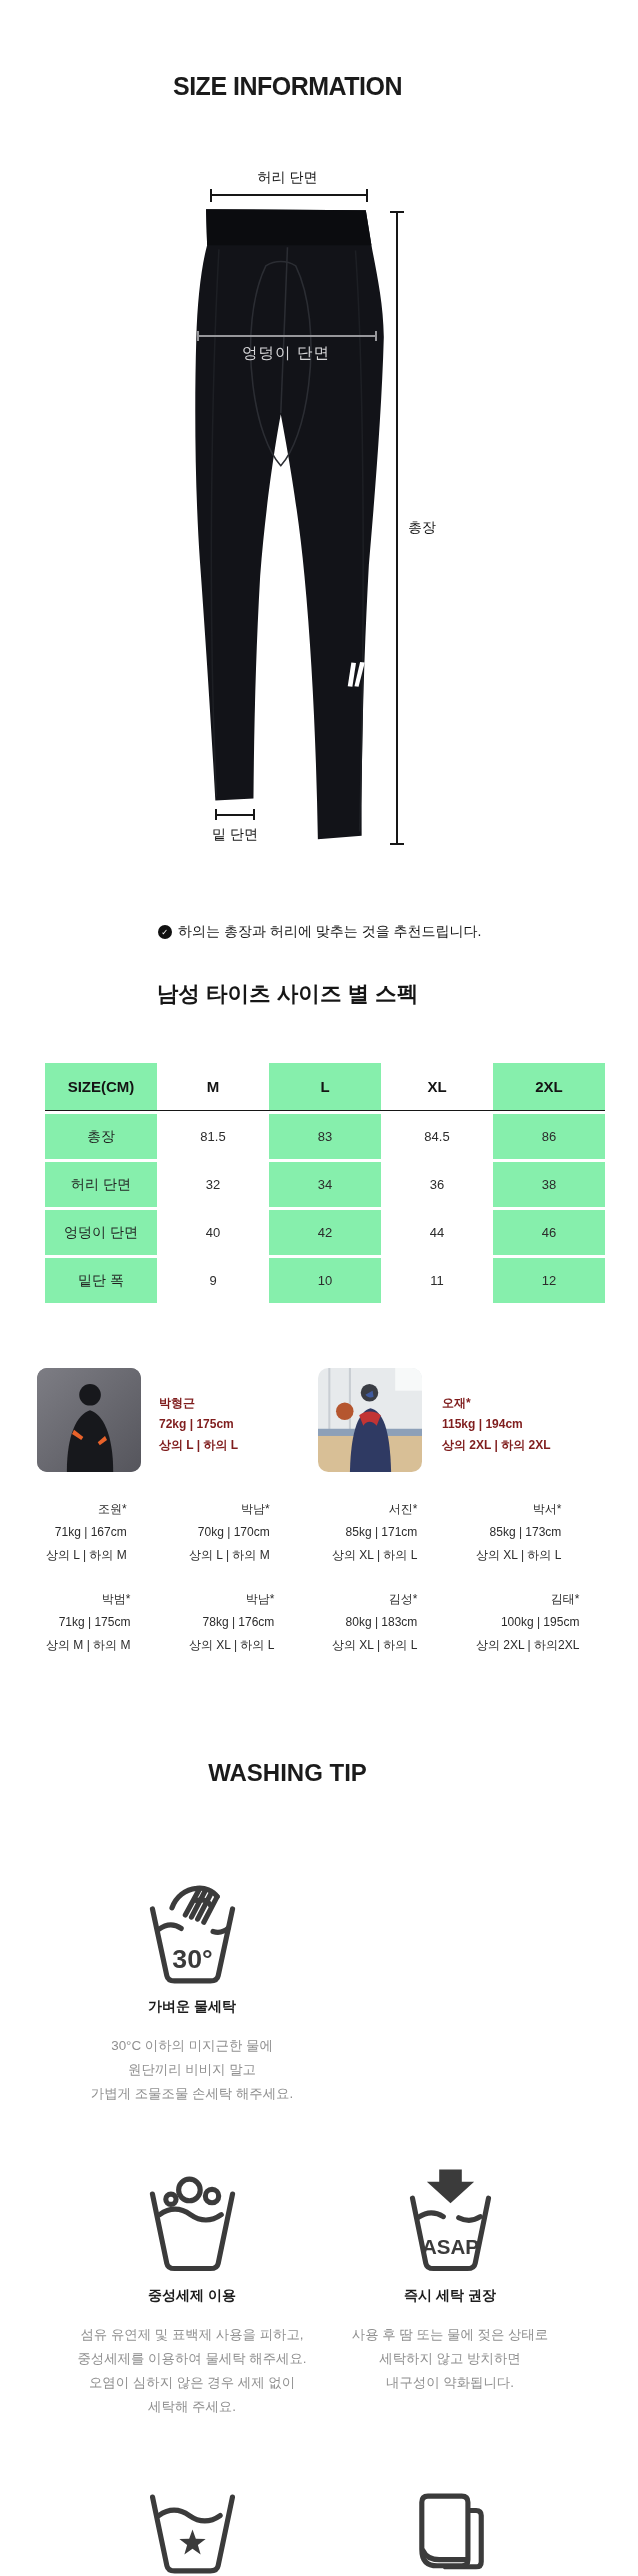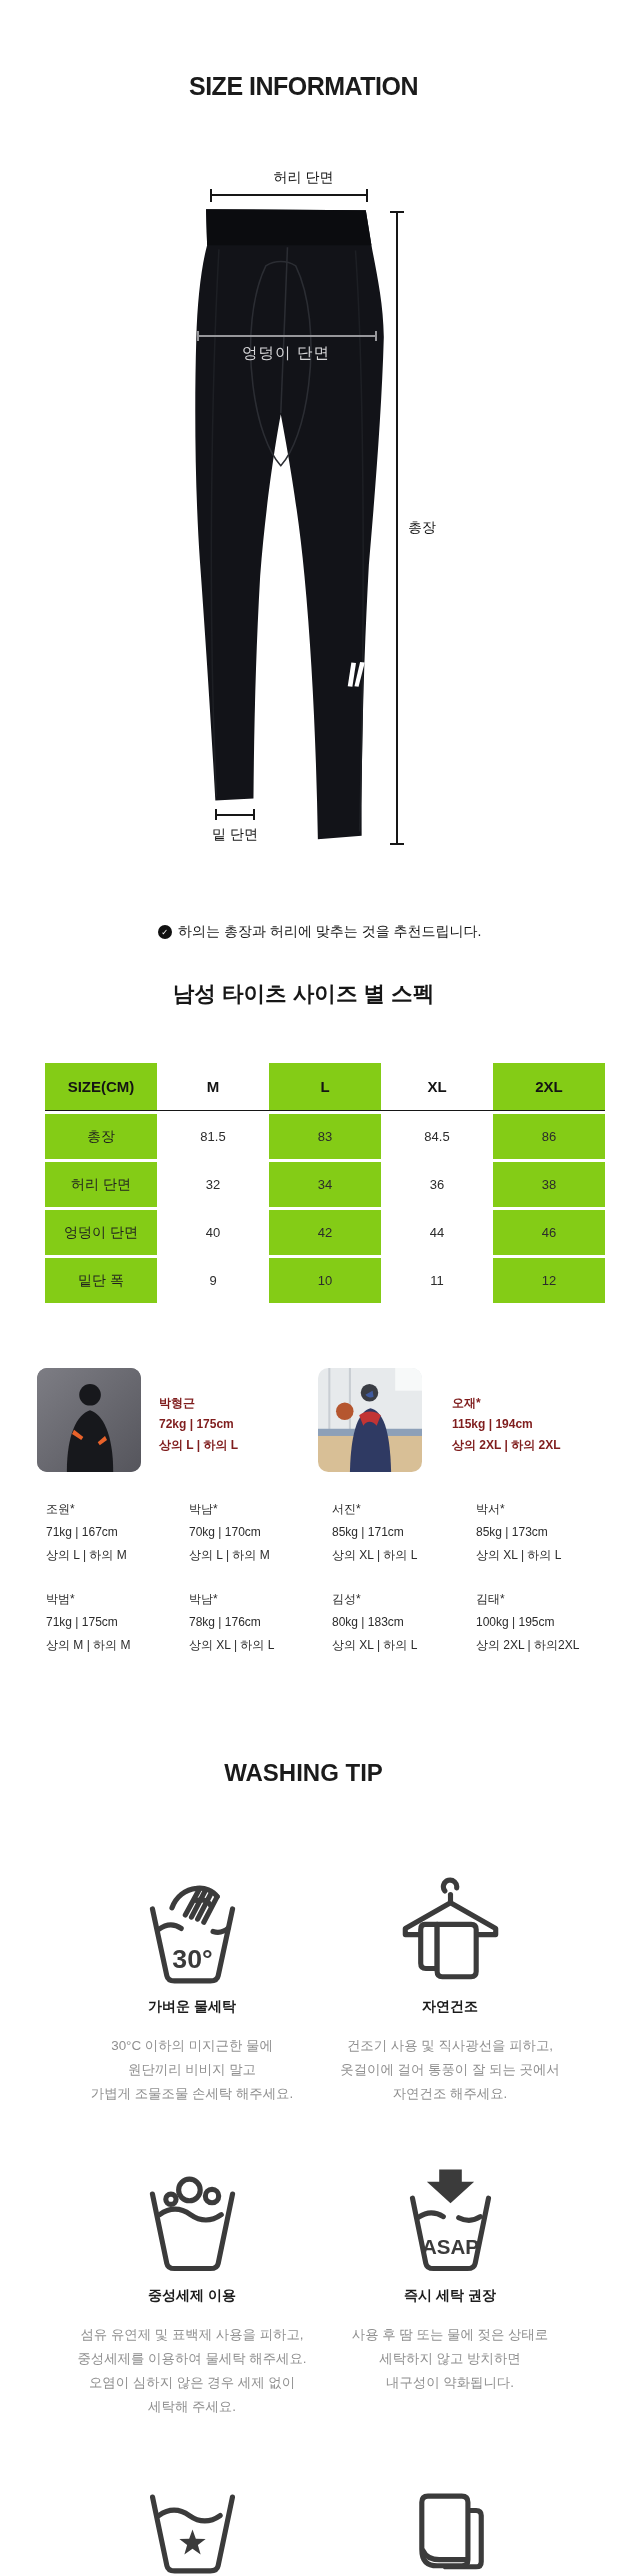--- a/index.html
+++ b/index.html
@@ -1,19 +1,19 @@
 <!DOCTYPE html>
 <html style="font-size:8.2px"><head>
 <meta charset="utf-8">
 <style>
   html,body{margin:0;padding:0;background:#ffffff;}
   .page{position:relative;width:639px;height:2773px;background:#fff;overflow:hidden;
         font-family:"Liberation Sans","DejaVu Sans",sans-serif;color:#1c1c1c;}
   .abs{position:absolute;}
-  .center{left:16px;width:575px;text-align:center;}
+  .center{left:0;width:575px;text-align:center;}
 
   
   .main-title{top:72px;font-size:25px;font-weight:800;letter-spacing:-0.5px;color:#1b1b1b;}
   .spec-heading{top:979px;font-size:21.6px;font-weight:800;color:#161616;}
   .washing-heading{top:1759px;font-size:24px;font-weight:800;color:#1b1b1b;}
 
   
   .mline{background:#161616;}
   .mline.gray{background:#97979b;}
   .diagram-label{font-size:14px;color:#141414;}
@@ -24,31 +24,31 @@
   .check-badge{width:14.4px;height:14.4px;border-radius:50%;background:#111;color:#fff;display:flex;
                align-items:center;justify-content:center;font-size:8.2px;font-weight:700;flex:0 0 auto;}
   .note-text{font-size:14px;color:#141414;}
 
   
   .size-table{left:45px;top:1063px;width:560px;}
   .st-grid{display:grid;grid-template-columns:repeat(5,1fr);}
   .st-header{height:47px;border-bottom:1.5px solid #161616;}
   .st-row{height:45px;margin-top:3.1px;}
   .st-cell{display:flex;align-items:center;justify-content:center;}
-  .st-cell.shade{background:#84cc16;}
+  .st-cell.shade{background:#86efac;}
   .st-header .st-cell{font-size:15px;font-weight:700;color:#141414;}
   .st-label{font-size:14px;color:#1f1f1f;}
   .st-value{font-size:13px;color:#2c2c2c;}
 
   
   .model-photo{width:104px;height:104px;border-radius:10.3px;overflow:hidden;}
   .model-text{font-size:12px;font-weight:700;line-height:21px;color:#7f1d1d;white-space:nowrap;}
 
   
-  .reviewer{font-size:12px;line-height:23px;color:#2b2b2b;white-space:nowrap;}
+  .reviewer{font-size:12px;line-height:23px;color:#2b2b2b;white-space:nowrap;text-align:right;}
 
   
   .tip{width:258px;text-align:center;}
   .tip-icon{height:108px;display:flex;align-items:center;justify-content:center;}
   .tip-title{margin-top:12.4px;font-size:14px;font-weight:800;line-height:19.6px;color:#1b1b1b;}
   .tip-desc{margin-top:17px;font-size:13.4px;line-height:24px;color:#909090;white-space:pre-line;}
   .icon-stroke{stroke:#3b3b3b;stroke-width:10;fill:none;stroke-linecap:round;stroke-linejoin:round;}
   .icon-fill{fill:#3b3b3b;}
   .icon-text{font-family:"Liberation Sans",sans-serif;font-weight:700;fill:#3b3b3b;}
 </style>
@@ -170,21 +170,21 @@
       <rect x="60" y="0" width="4" height="120" fill="#c9ced3"></rect>
       <rect y="130" width="202" height="72" fill="#d8bf96"></rect>
       <rect y="118" width="202" height="14" fill="#8da0b8"></rect>
       <circle cx="52" cy="84" r="17" fill="#b5562f"></circle>
       <circle cx="100" cy="48" r="17" fill="#3a3d44"></circle>
       <path d="M92,52 a12,10 0 0 0 16,4 l-2,-12 z" fill="#3f5a9e"></path>
       <path d="M62,202 C64,118 80,84 102,78 C126,84 140,118 142,202 Z" fill="#2f3a63"></path>
       <path d="M80,92 C90,82 112,82 122,92 L114,112 C106,102 94,102 88,112 Z" fill="#c23434"></path>
     </svg>
   </div>
-  <div class="abs model-text" style="left:442px;top:1393px;margin-left:10px;">
+  <div class="abs model-text" style="left:442px;top:1393px;">
     <div>오재*</div>
     <div>115kg | 194cm</div>
     <div>상의 2XL | 하의 2XL</div>
   </div>
 
   <div class="abs reviewer" style="left:46px;top:1498px;">
     <div>조원*</div>
     <div>71kg | 167cm</div>
     <div>상의 L | 하의 M</div>
   </div>
@@ -240,35 +240,20 @@
         <path class="icon-stroke" d="M118,46 C130,42 140,46 146,56"></path>
         <text class="icon-text" x="110" y="178" font-size="52" text-anchor="middle">30°</text>
       </svg>
     </div>
     <div class="tip-title">가벼운 물세탁</div>
     <div class="tip-desc">30°C 이하의 미지근한 물에
 원단끼리 비비지 말고
 가볍게 조물조물 손세탁 해주세요.</div>
   </div>
 
-  <div class="abs tip" style="left:321px;top:1877px;">
-    <div class="tip-icon">
-      <svg width="113" height="108" viewBox="0 0 220 210">
-        <path class="icon-stroke" d="M99,27 A13,13 0 1 1 122,21"></path>
-        <path class="icon-stroke" d="M110,34 L110,50"></path>
-        <path class="icon-stroke" d="M110,50 L22,100 L22,112 L198,112 L198,100 Z"></path>
-        <path d="M60,92 Q52,92 52,102 L52,168 Q52,178 62,178 L84,178 L84,92 Z" fill="#ffffff" stroke="#3b3b3b" stroke-width="10" stroke-linejoin="round"></path>
-        <path d="M84,92 L150,92 Q160,92 160,102 L160,184 Q160,194 150,194 L94,194 Q84,194 84,184 Z" fill="#ffffff" stroke="#3b3b3b" stroke-width="10" stroke-linejoin="round"></path>
-      </svg>
-    </div>
-    <div class="tip-title">자연건조</div>
-    <div class="tip-desc">건조기 사용 및 직사광선을 피하고,
-옷걸이에 걸어 통풍이 잘 되는 곳에서
-자연건조 해주세요.</div>
-  </div>
 
   <div class="abs tip" style="left:63px;top:2166px;">
     <div class="tip-icon">
       <svg width="113" height="106" viewBox="0 0 220 205">
         <path class="icon-stroke" d="M32,52 L60,187 Q62,197 75,197 L145,197 Q158,197 160,187 L188,52"></path>
         <path class="icon-stroke" d="M46,92 C66,78 86,78 106,92 C126,106 146,106 166,92"></path>
         <circle class="icon-stroke" cx="104" cy="44" r="21"></circle>
         <circle class="icon-stroke" cx="68" cy="62" r="10"></circle>
         <circle class="icon-stroke" cx="148" cy="56" r="13"></circle>
       </svg>

